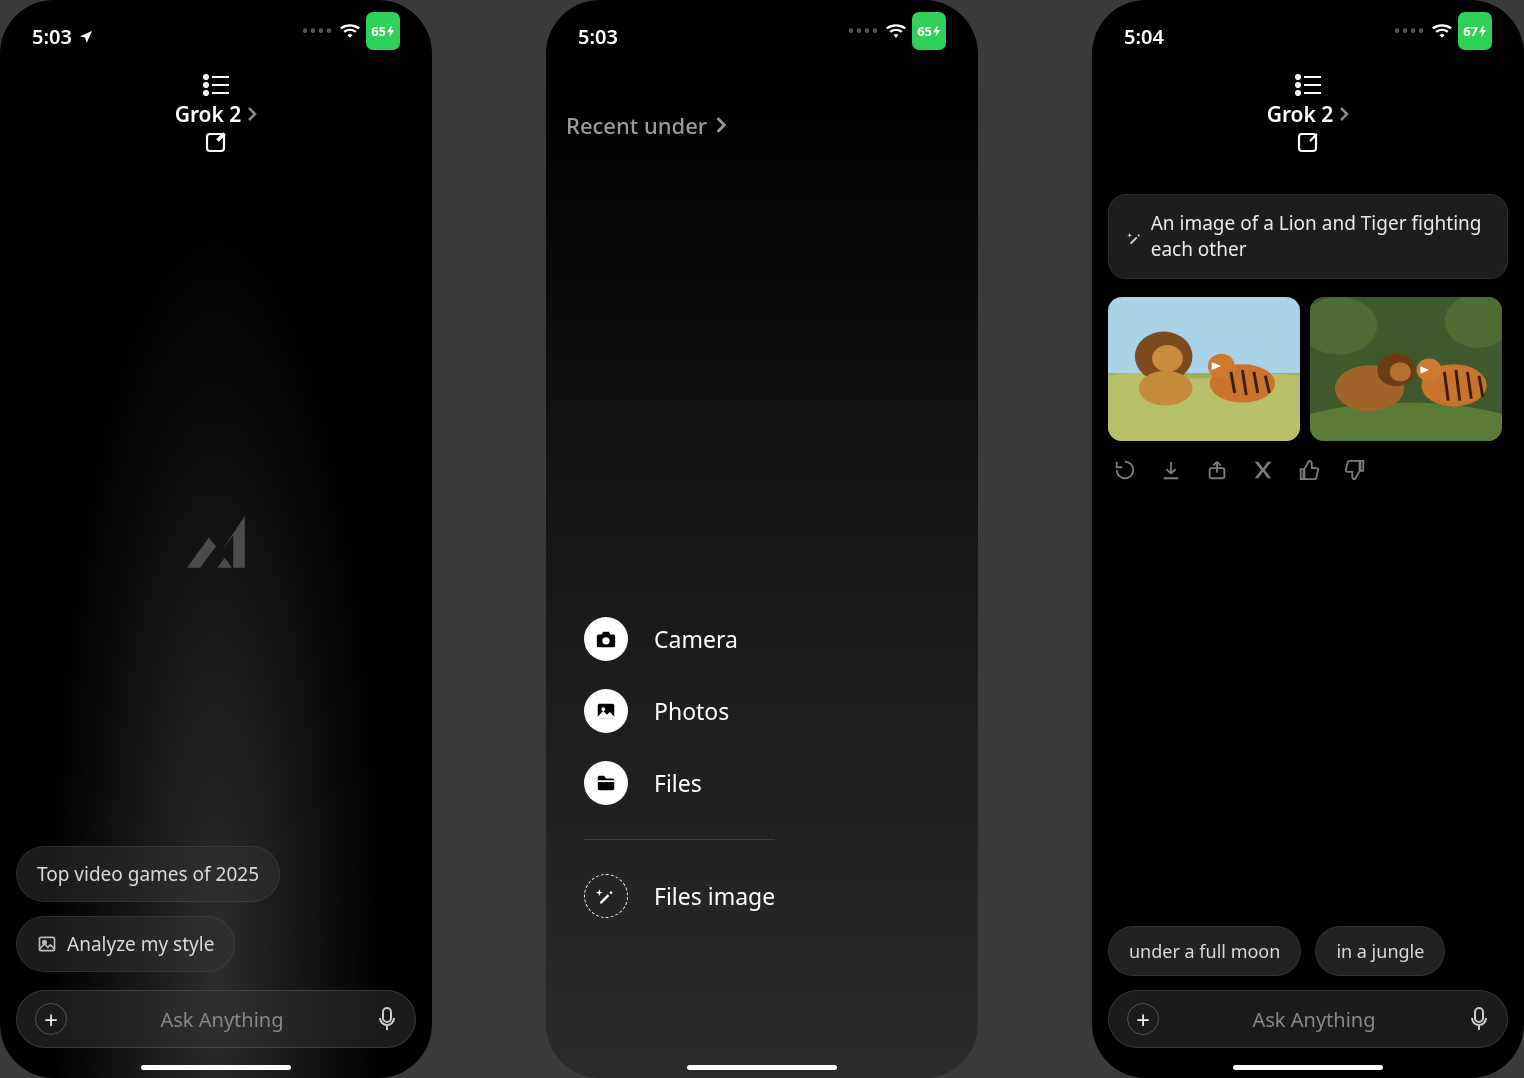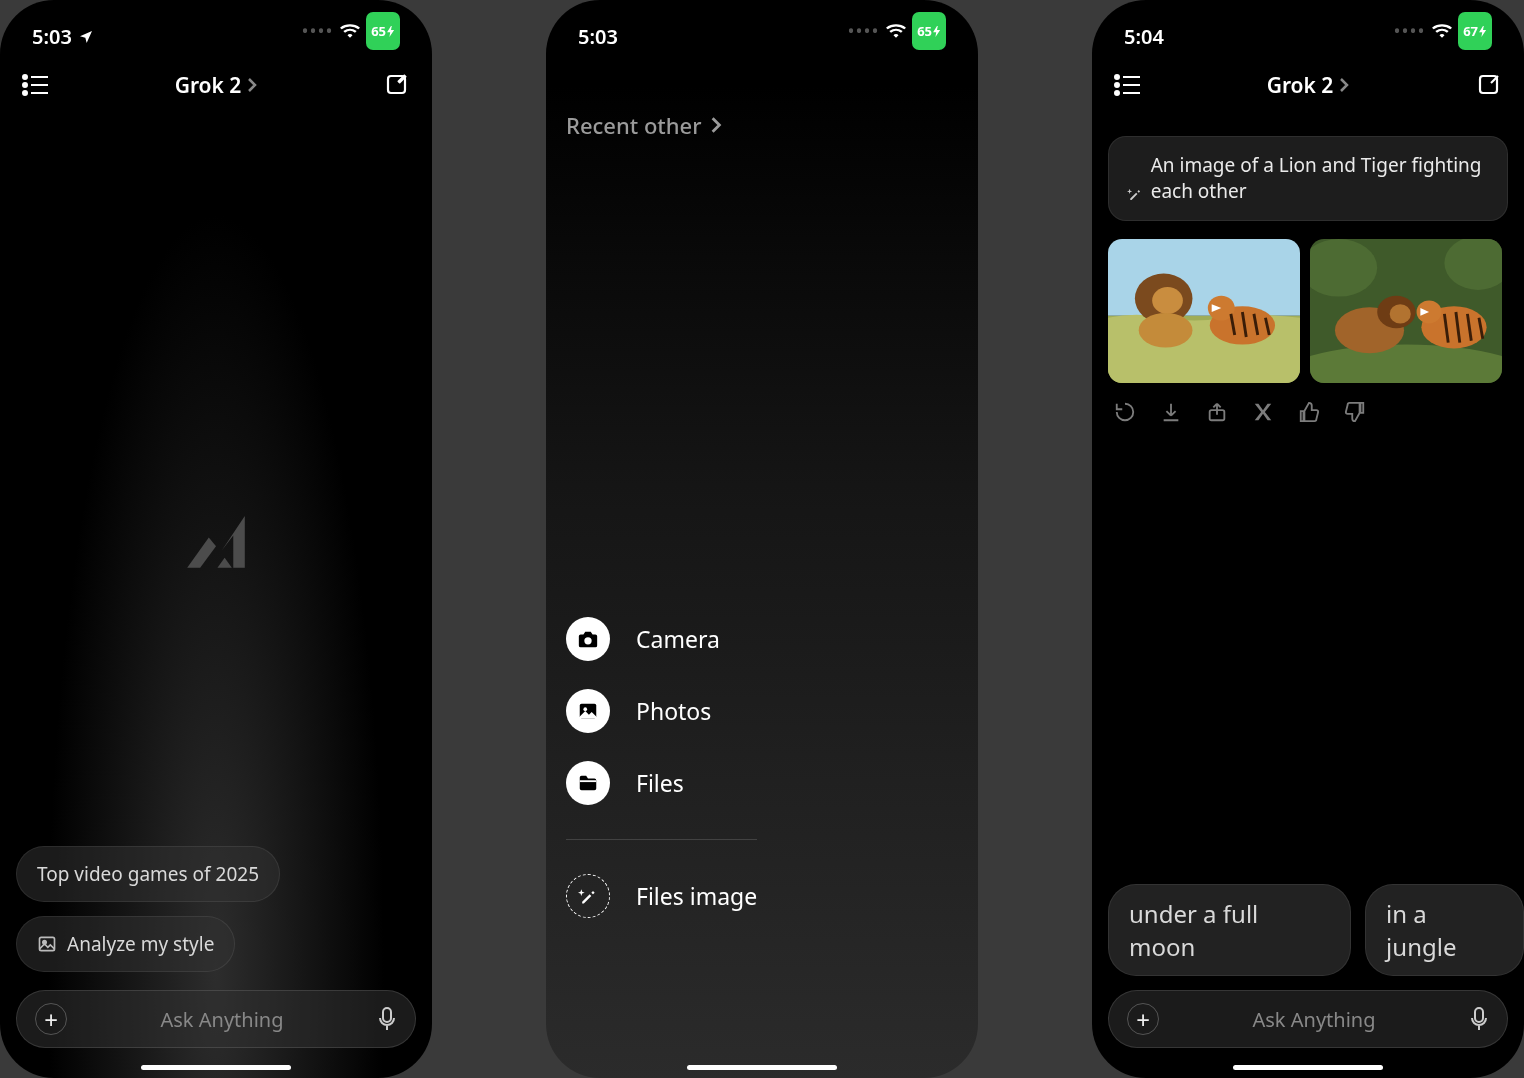--- a/index.html
+++ b/index.html
@@ -34,20 +34,21 @@
     display:inline-flex; align-items:center;
     background:#30d158; color:#fff;
     padding:10px 5px; border-radius:7px;
     font-size:13px; font-weight:700;
   }
   .battery svg { margin-left:1px; }
   
   .app-header {
     display:flex; align-items:center; justify-content:space-between;
     padding:16px 20px;
+    flex-direction:column;
   }
   .app-title { display:flex; align-items:center; gap:6px; font-size:21px; font-weight:600; }
   .icon-btn { width:30px; height:30px; display:flex; align-items:center; justify-content:center; color:#fff; }
   
   .logo-area {
     position:absolute; top:0; left:0; right:0; bottom:0;
     display:flex; align-items:center; justify-content:center;
     pointer-events:none;
   }
   
@@ -86,21 +87,21 @@
   .home-indicator {
     position:absolute; left:50%; bottom:8px; transform:translateX(-50%);
     width:150px; height:5px; background:#fff; border-radius:3px;
   }
   .recent {
     position:absolute; top:110px; left:20px;
     display:flex; align-items:center; gap:8px;
     font-size:22px; color:#9b9b9b; font-weight:500;
   }
   .action-menu {
-    position:absolute; left:20px; bottom:160px;
+    position:absolute; left:38px; bottom:160px;
     display:flex; flex-direction:column; gap:28px;
   }
   .action-item {
     display:flex; align-items:center; gap:26px;
     font-size:23px; color:#fff;
   }
   .action-icon {
     width:44px; height:44px; border-radius:50%;
     background:#fff; color:#000;
     display:flex; align-items:center; justify-content:center;
@@ -112,42 +113,42 @@
   .divider {
     height:1px; background:rgba(255,255,255,0.15); margin:6px 0;
   }
   
   .message-card {
     margin:20px 16px 16px;
     background:#1d1d1d;
     border:1px solid rgba(255,255,255,0.08);
     border-radius:18px;
     padding:16px 18px;
-    display:flex; align-items:flex-end; gap:8px;
+    display:flex; align-items:center; gap:8px;
     font-size:19px; line-height:1.35;
     color:#eaeaea;
   }
   .image-grid {
     margin:18px 16px 8px;
     display:flex; gap:10px;
   }
   .gen-img {
     width:192px; height:144px;
     border-radius:14px; overflow:hidden;
   }
   .toolbar {
     display:flex; gap:24px;
     padding:10px 22px;
     color:#7c7c7c;
   }
   .chips-row {
     position:absolute; left:16px; bottom:102px;
     display:flex; gap:14px;
   }
-  .chips-row .chip { padding:12px 20px; font-size:24px; background:rgba(45,45,45,0.75); }
+  .chips-row .chip { padding:12px 20px; font-size:18px; background:rgba(45,45,45,0.75); }
   
   .gen-img svg { width:100%; height:100%; display:block; }
 </style>
 </head>
 <body>
 
 <div class="phone gradient">
   <div class="status-bar">
     <div class="status-left">
       <span>5:03</span>
@@ -245,21 +246,21 @@
       <span class="battery">
         <span>65</span>
         <svg width="8" height="11" viewBox="0 0 10 14" fill="#fff">
             <path d="M5 0L0 8h4l-1 6 6-9H5l1-5z"></path>
           </svg>
       </span>
     </div>
   </div>
 
   <div class="recent">
-    <span>Recent other</span>
+    <span>Recent under</span>
     <svg width="12" height="18" viewBox="0 0 10 16" fill="none" stroke="#9b9b9b" stroke-width="2.5">
         <path d="M2 2l6 6-6 6"></path>
       </svg>
   </div>
 
   <div class="action-menu">
     <div class="action-item">
       <div class="action-icon">
         <svg width="22" height="22" viewBox="0 0 24 24" fill="#000">
             <path d="M4 7h3l2-3h6l2 3h3a2 2 0 012 2v10a2 2 0 01-2 2H4a2 2 0 01-2-2V9a2 2 0 012-2zm8 3a4 4 0 100 8 4 4 0 000-8z"></path>

